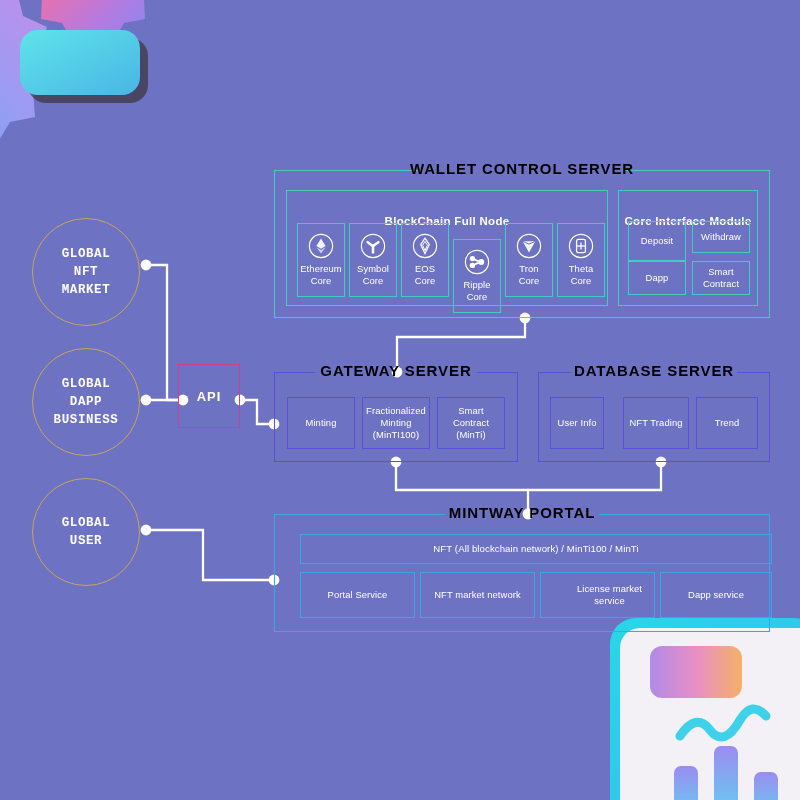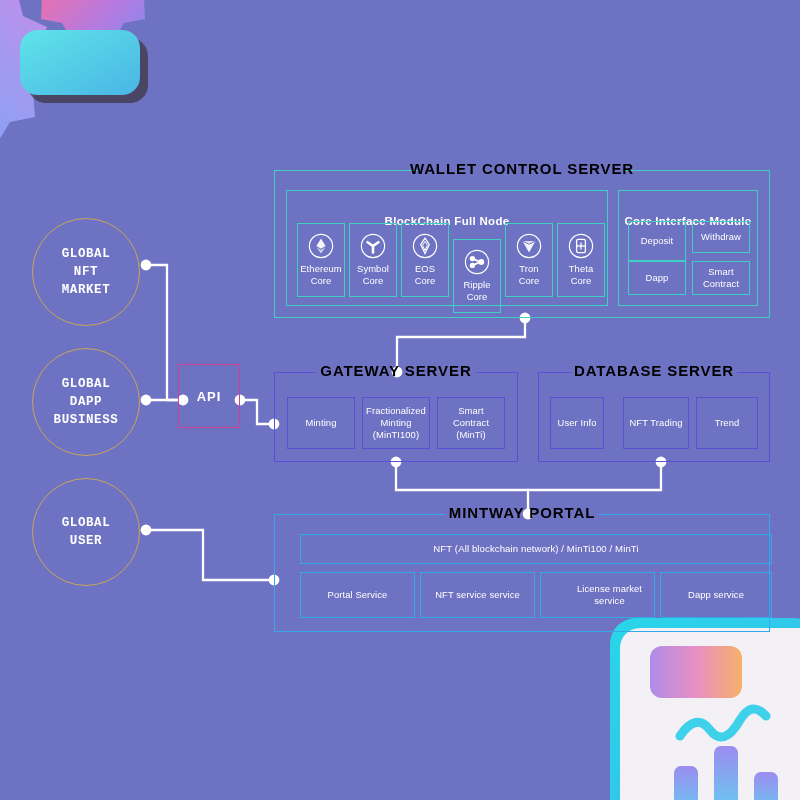--- a/index.html
+++ b/index.html
@@ -348,21 +348,21 @@
     <div class="panel-frame"></div>
     <div class="panel-title">MINTWAY PORTAL</div>
     <div class="panel-body">
       <div class="cell blue" style="left:12px; top:20px; width:472px; height:30px; font-size:9.6px;">
         <span class="cell-label">NFT (All blockchain network) / MinTi100 / MinTi</span>
       </div>
       <div class="cell blue" style="left:12px; top:58px; width:115px; height:46px;">
         <span class="cell-label">Portal Service</span>
       </div>
       <div class="cell blue" style="left:132px; top:58px; width:115px; height:46px;">
-        <span class="cell-label">NFT service service</span>
+        <span class="cell-label">NFT market network</span>
       </div>
       <div class="cell blue" style="left:252px; top:58px; width:115px; height:46px;padding-left:24px;">
         <span class="cell-label">License market</span>
         <span class="cell-label">service</span>
       </div>
       <div class="cell blue" style="left:372px; top:58px; width:112px; height:46px;">
         <span class="cell-label">Dapp service</span>
       </div>
     </div>
   </div>

